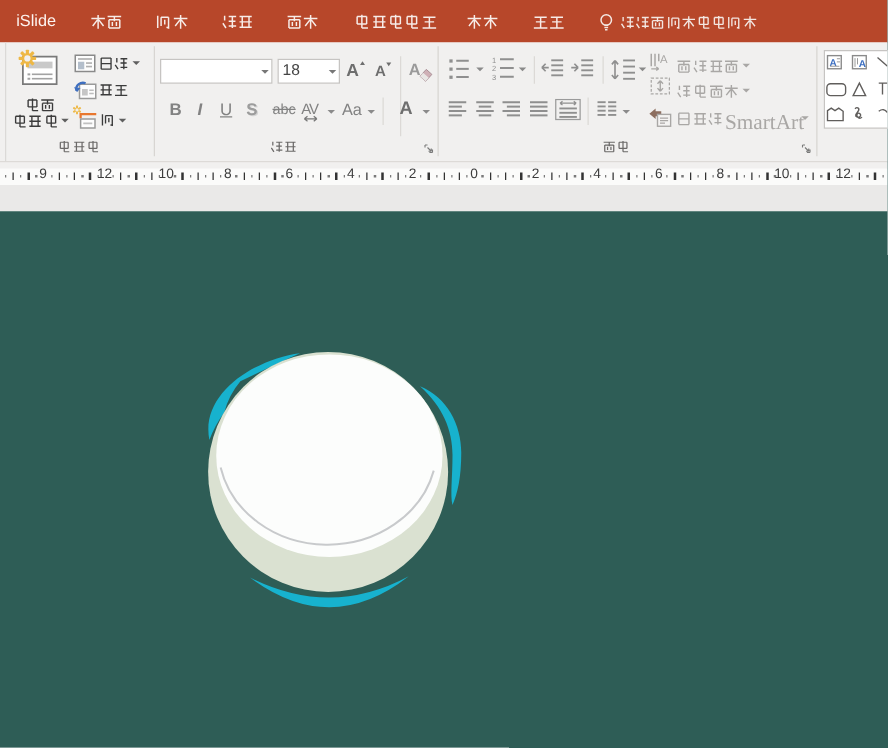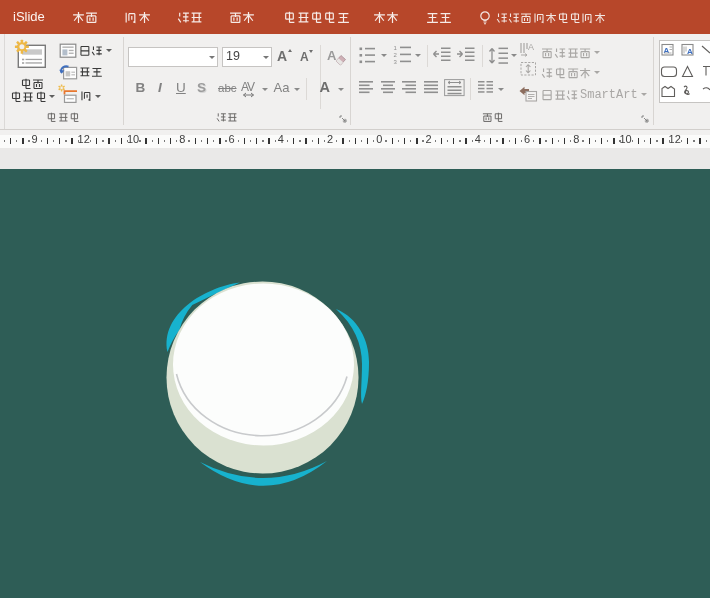--- a/index.html
+++ b/index.html
@@ -281,21 +281,21 @@
     <span style="position:absolute;left:22.4px;top:0">
       <svg class="hz " width="10.8" height="10.8" viewBox="0 0 12 12">
         <path d="M2.5,2 H9.5 M2.5,2 V7.5 M9.5,2 V7.5 M2.5,7.5 H9.5 M6,0.8 V10.5 M6,10.5 H10.5" fill="none" stroke="currentColor" stroke-width="1.1"></path>
       </svg>
     </span>
   </div>
 <div style="position:absolute;left:122.5px;top:37px;width:1px;height:88px;background:#D8D5D2"></div>
 <div style="position:absolute;left:127.5px;top:46.5px;width:90px;height:20px;background:#fff;border:1px solid #C6C4C2;box-sizing:border-box"></div>
 <div style="position:absolute;left:209px;top:55.5px;width:0;height:0;border-left:3px solid transparent;border-right:3px solid transparent;border-top:3.4px solid #777"></div>
 <div style="position:absolute;left:222px;top:46.5px;width:49.5px;height:20px;background:#fff;border:1px solid #C6C4C2;box-sizing:border-box"></div>
-<div style="position:absolute;left:226px;top:50px;font-size:12.5px;color:#444;font-family:'Liberation Sans',sans-serif;">19</div>
+<div style="position:absolute;left:226px;top:50px;font-size:12.5px;color:#444;font-family:'Liberation Sans',sans-serif;">18</div>
 <div style="position:absolute;left:262.5px;top:55.5px;width:0;height:0;border-left:3px solid transparent;border-right:3px solid transparent;border-top:3.4px solid #777"></div>
 <div style="position:absolute;left:277px;top:48.5px;font-size:14px;color:#6e6e6e;font-weight:bold;font-family:'Liberation Sans',sans-serif;">A</div>
 <div style="position:absolute;left:288px;top:48.5px;width:0;height:0;border-left:2.6px solid transparent;border-right:2.6px solid transparent;border-bottom:3px solid #6e6e6e"></div>
 <div style="position:absolute;left:300px;top:51px;font-size:12px;color:#6e6e6e;font-weight:bold;font-family:'Liberation Sans',sans-serif;">A</div>
 <div style="position:absolute;left:309px;top:50px;width:0;height:0;border-left:2.6px solid transparent;border-right:2.6px solid transparent;border-top:3px solid #6e6e6e"></div>
 <div style="position:absolute;left:319.5px;top:45px;width:1px;height:64px;background:#DCD9D6"></div>
 <div style="position:absolute;left:327px;top:49px;font-size:13px;color:#9a9a9a;font-weight:bold;font-family:'Liberation Sans',sans-serif;">A</div>
 <svg style="position:absolute;left:334px;top:53px" width="13" height="13" viewBox="0 0 13 13">
     <path d="M2,8 L7,2.5 L11.5,6.5 L6.5,12 Z" fill="#cfb0b6" stroke="#a98f96" stroke-width="0.8"></path>
     <path d="M2,8 L4.5,5.2 L9,9.2 L6.5,12 Z" fill="#e8e6e4"></path>
@@ -486,21 +486,21 @@
       <svg class="hz " width="12.2" height="12.2" viewBox="0 0 12 12">
         <path d="M1.5,2 H10.5 M1.5,6 H10.5 M1.5,10 H10.5 M3.5,2 V10 M8.5,2 V10" fill="none" stroke="currentColor" stroke-width="1.1"></path>
       </svg>
     </span>
     <span style="position:absolute;left:25.2px;top:0">
       <svg class="hz " width="12.2" height="12.2" viewBox="0 0 12 12">
         <path d="M2.5,1.5 V5 M1.2,7 L3.5,10.5 M5.5,2 H11 M5.5,5.5 H10.5 M5.5,9 H11 M8.2,2 V10.5" fill="none" stroke="currentColor" stroke-width="1.1"></path>
       </svg>
     </span>
   </div>
-<div style="position:absolute;left:580px;top:88.5px;font-size:12px;color:#a9a7a5;font-family:Liberation Mono, monospace;">SmartArt</div>
+<div style="position:absolute;left:580px;top:88.5px;font-size:17px;color:#a9a7a5;font-family:Liberation Serif, serif;">SmartArt</div>
 <div style="position:absolute;left:641px;top:92.5px;width:0;height:0;border-left:3px solid transparent;border-right:3px solid transparent;border-top:3.4px solid #a9a7a5"></div>
 <div style="position:absolute;left:481.9px;top:111.5px;width:24px;height:11px;color:#6b6968">
     <span style="position:absolute;left:0px;top:0">
       <svg class="hz " width="10.8" height="10.8" viewBox="0 0 12 12">
         <path d="M1,2 H11 M6,2 V5.5 M2,4.5 H10 M2,4.5 V10.5 M10,4.5 V10.5 M2,10.5 H10 M4.5,6 V9 M7.5,6 V9" fill="none" stroke="currentColor" stroke-width="1.1"></path>
       </svg>
     </span>
     <span style="position:absolute;left:11.2px;top:0">
       <svg class="hz " width="10.8" height="10.8" viewBox="0 0 12 12">
         <path d="M2.5,2 H9.5 M2.5,2 V7.5 M9.5,2 V7.5 M2.5,7.5 H9.5 M6,0.8 V10.5 M6,10.5 H10.5" fill="none" stroke="currentColor" stroke-width="1.1"></path>

